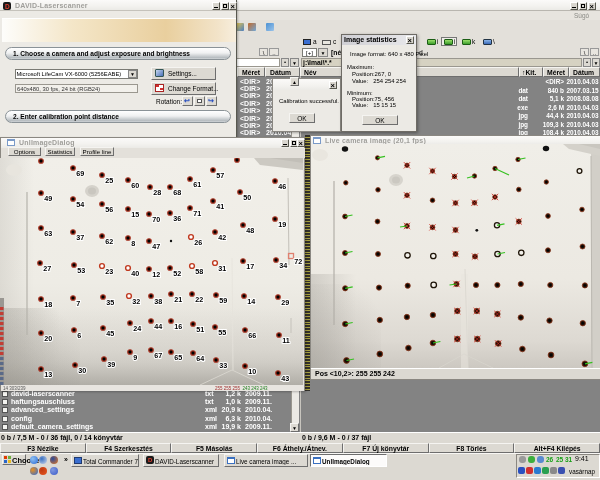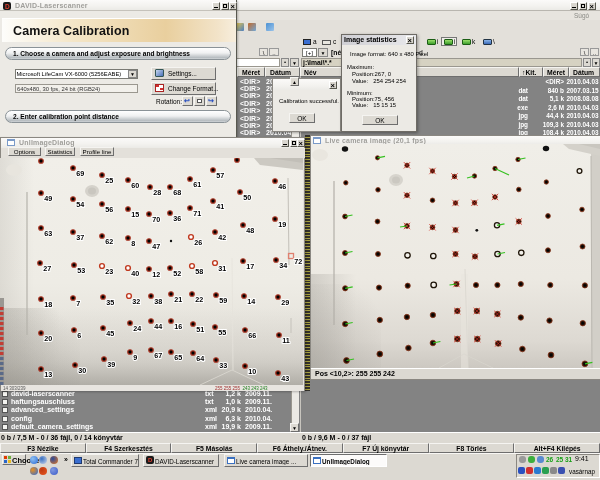--- a/index.html
+++ b/index.html
@@ -207,21 +207,20 @@
 <div class="wbtn gmin" style="left:212px;top:2px">
       <i></i>
     </div>
 <div class="wbtn gmax" style="left:221px;top:2px">
       <i></i>
     </div>
 <div class="wbtn gx" style="left:229px;top:2px">
       <i></i>
     </div>
 <div class="abs" style="left:2px;top:18px;width:234px;height:24px;background:linear-gradient(90deg,#fdfdfb 0%,#f4e6c8 30%,#e9cf9e 70%,#f2e3c8 92%,#f7eedd 100%);border-top:1px solid #fff"></div>
-<div class="abs b" style="left:13px;top:24px;font-size:12.5px;letter-spacing:0.1px;color:#111">Camera Calibration</div>
 <div class="abs" style="left:5px;top:47px;width:226px;height:13px;border-radius:6.5px;background:linear-gradient(180deg,#ffffff 0%,#f0f1f2 45%,#b6bcc0 88%,#d2d6d9 100%);border:1px solid #8a9297"></div>
 <div class="abs b" style="left:13px;top:50px;font-size:6.6px;color:#000;white-space:nowrap">1. Choose a camera and adjust exposure and brightness</div>
 <div class="abs" style="left:15px;top:69px;width:123px;height:10px;background:#fff;border:1px solid #7a7a74"></div>
 <div class="abs" style="left:16.5px;top:71px;font-size:5.8px;color:#000;white-space:nowrap">Microsoft LifeCam VX-6000 (5256EABE)</div>
 <div class="abs" style="left:128px;top:70px;width:9px;height:8px;background:#dcd9d2;border:1px solid #888;font-size:5px;text-align:center;line-height:7px">▼</div>
 <div class="abs" style="left:15px;top:84px;width:123px;height:9px;background:#f2f0eb;border:1px solid #9a978f"></div>
 <div class="abs" style="left:17px;top:85.5px;font-size:5.8px;color:#333;white-space:nowrap">640x480, 30 fps, 24 bit (RGB24)</div>
 <div class="abs btn3" style="left:151px;top:67px;width:65px;height:13px"></div>
 <div class="abs" style="left:155px;top:69px;width:9px;height:8px;background:linear-gradient(135deg,#c8d8f0,#4a70b8);border:1px solid #355;border-radius:1px"></div>
 <div class="abs" style="left:168px;top:70px;font-size:6.5px;color:#000">Settings...</div>

